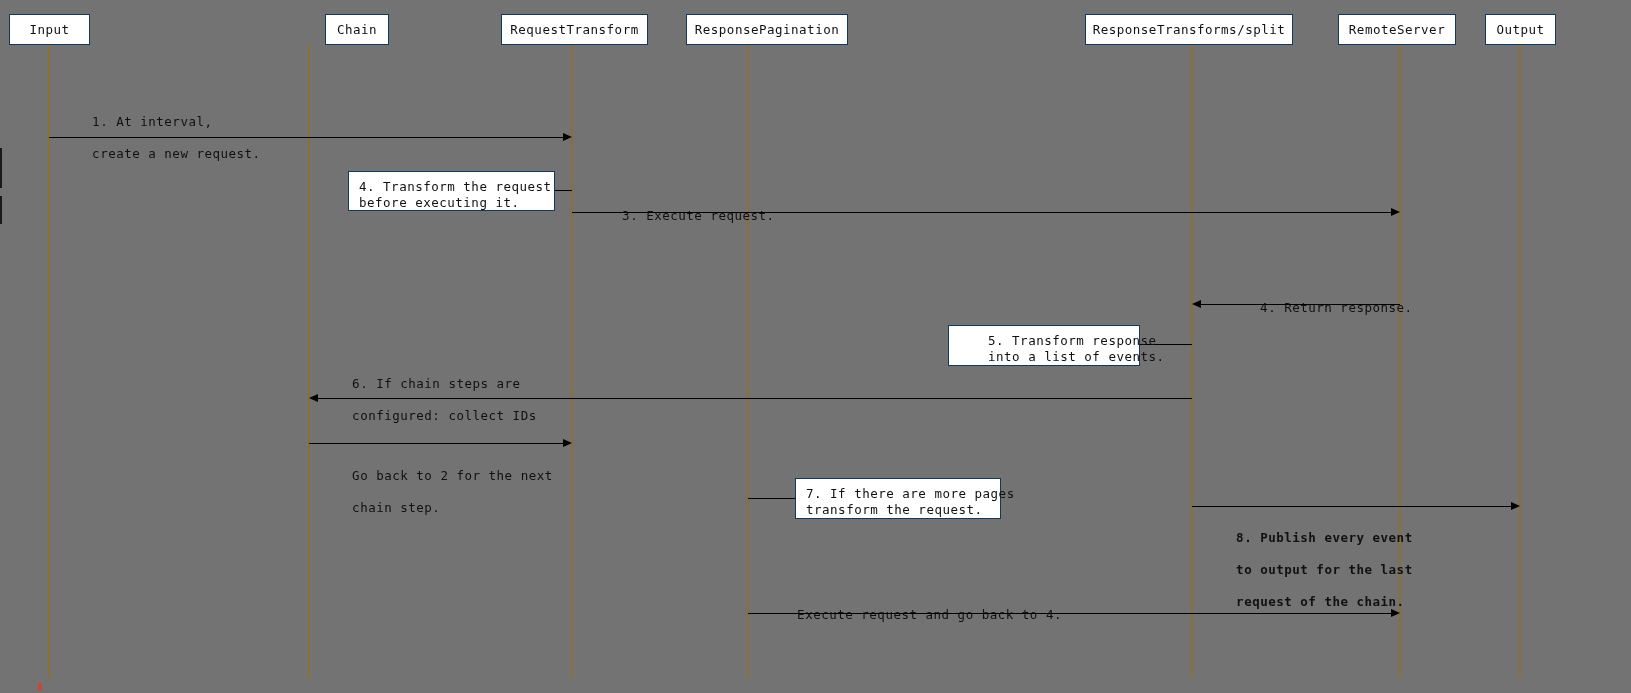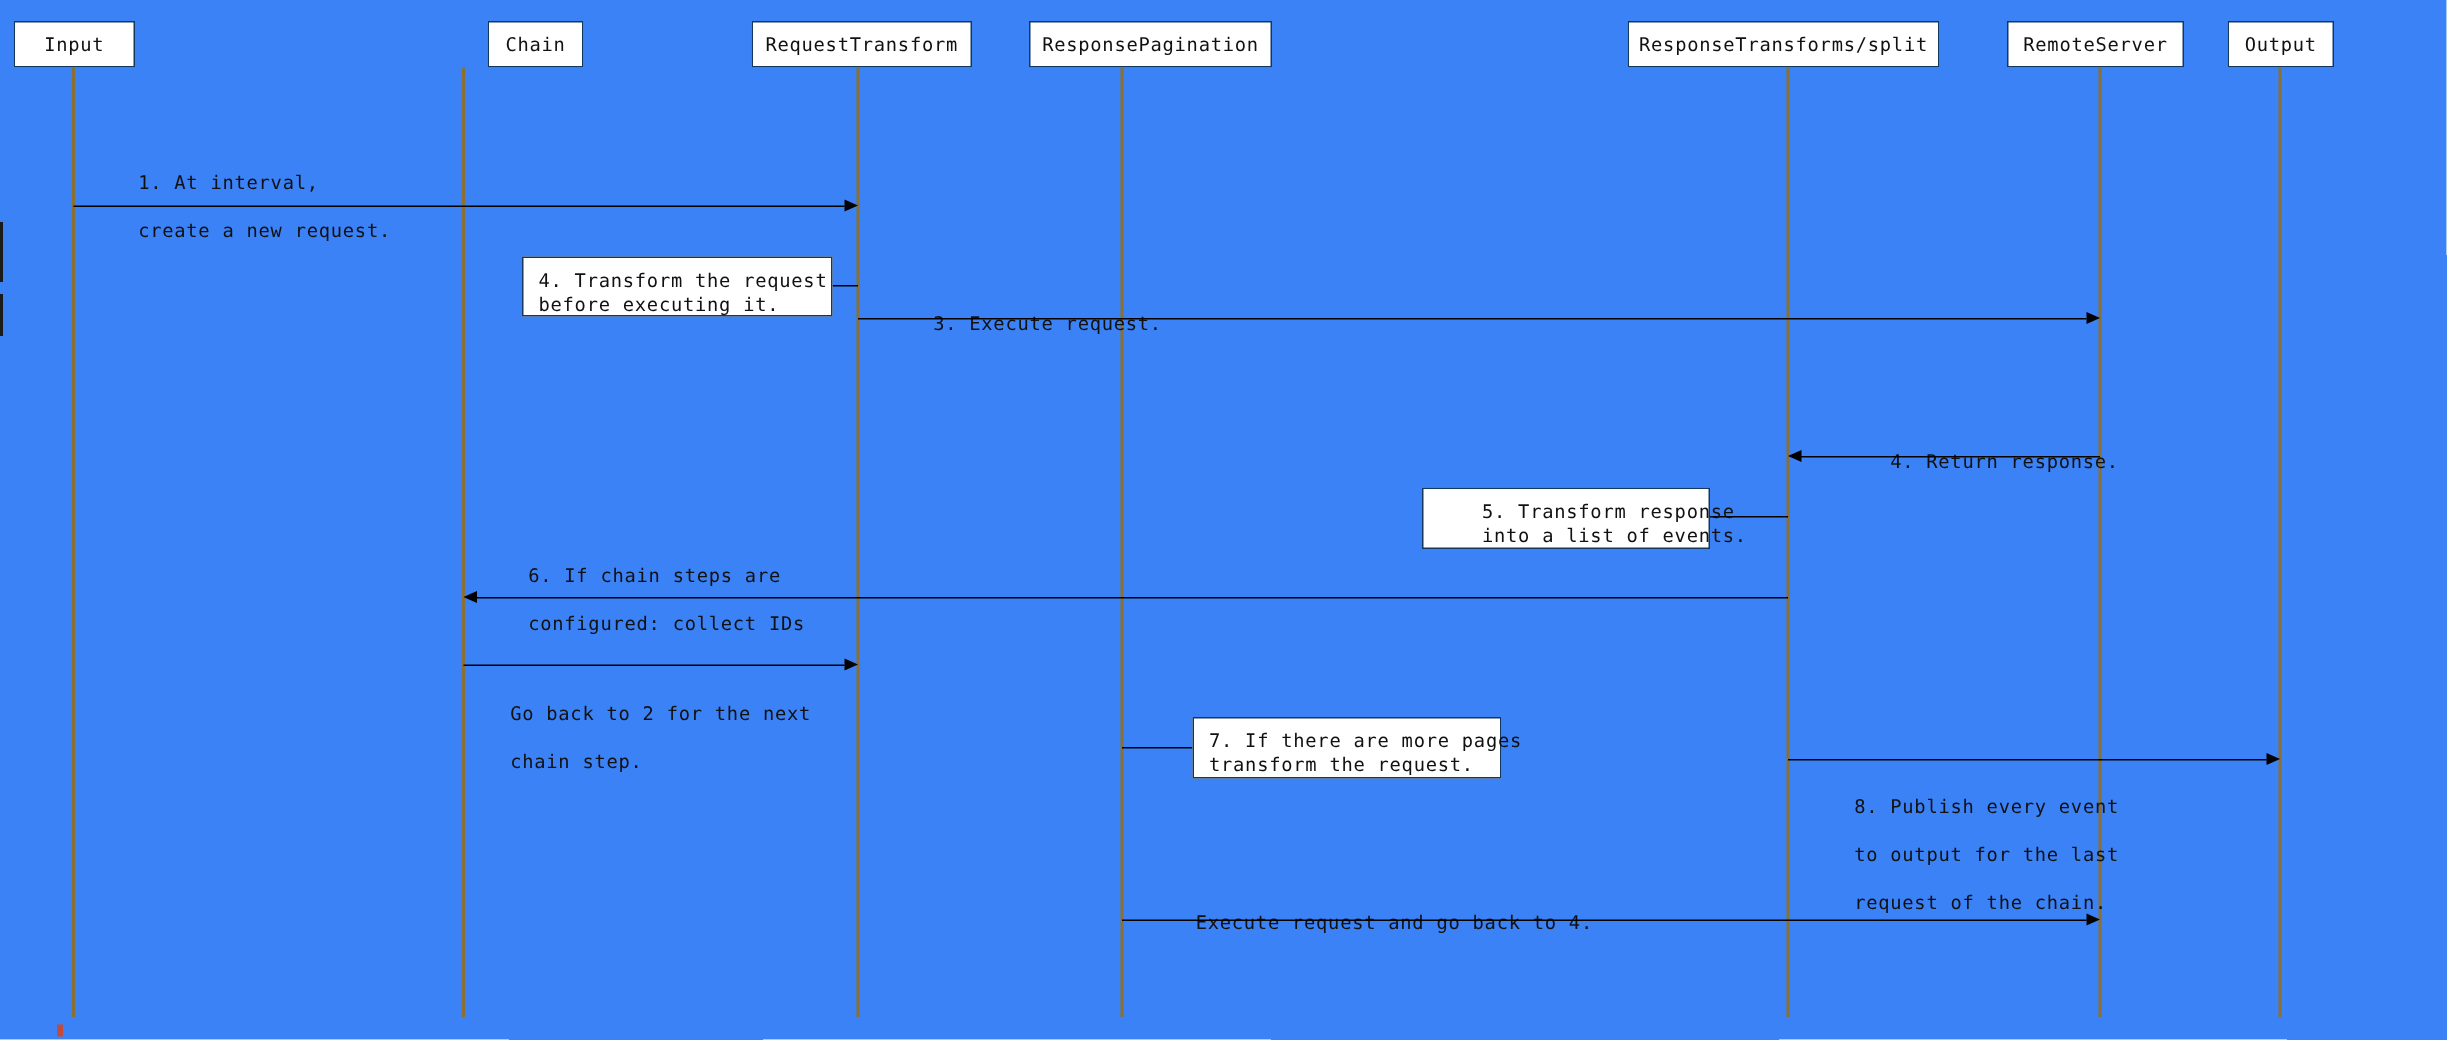--- a/index.html
+++ b/index.html
@@ -1,18 +1,18 @@
 <!DOCTYPE html>
 <html><head>
 <meta charset="utf-8">
 <title>Sequence Diagram</title>
 <style>
   html,body{margin:0;padding:0;background:#ffffff;}
   body{font-family:"DejaVu Sans Mono","Liberation Mono",monospace;}
-  #canvas{position:relative;width:1631px;height:693px;background:#3b82f6;overflow:hidden;}
+  #canvas{position:relative;width:1631px;height:693px;background:#737373;overflow:hidden;}
 
   .participant{position:absolute;box-sizing:border-box;border:1px solid #14385c;
     background:#ffffff;display:flex;align-items:center;justify-content:center;
     font-size:12.5px;color:#111111;white-space:nowrap;letter-spacing:0.5px;height:31px;top:14px;}
   .participant .plabel{pointer-events:none;}
 
   .lifeline{position:absolute;width:2px;background:#8a7032;}
 
   .msgline{position:absolute;height:0;border-top:1.2px solid #000000;}
   .arrowhead{position:absolute;width:0;height:0;}
@@ -94,32 +94,32 @@
 
   <div class="msglabel" style="left:320px;top:360px;">
     <span>6. If chain steps are</span><br>
     <span>configured: collect IDs</span>
   </div>
   <div class="msgline" style="left:317px;top:398px;width:875px;"></div>
   <div class="arrowhead left" style="left:309px;top:393.5px;"></div>
 
   <div class="msgline" style="left:309px;top:443px;width:254px;"></div>
   <div class="arrowhead right" style="left:563px;top:438.5px;"></div>
-  <div class="msglabel" style="left:308px;top:452px;">
+  <div class="msglabel" style="left:320px;top:452px;">
     <span>Go back to 2 for the next</span><br>
     <span>chain step.</span>
   </div>
 
   <div class="noteconn" style="left:748px;top:498px;width:47px;"></div>
   <div class="note" style="left:795px;top:478px;width:206px;height:41px;"><span>7. If there are more pages</span>
 <span>transform the request.</span></div>
 
   <div class="msgline" style="left:1192px;top:506px;width:319px;"></div>
   <div class="arrowhead right" style="left:1511px;top:501.5px;"></div>
-  <div class="msglabel" style="left:1204px;top:514px;">
+  <div class="msglabel" style="left:1204px;top:514px;font-weight:bold;">
     <span>8. Publish every event</span><br>
     <span>to output for the last</span><br>
     <span>request of the chain.</span>
   </div>
 
   <div class="msglabel" style="left:765px;top:591px;">
     <span>Execute request and go back to 4.</span>
   </div>
   <div class="msgline" style="left:748px;top:613px;width:643px;"></div>
   <div class="arrowhead right" style="left:1391px;top:608.5px;"></div>

